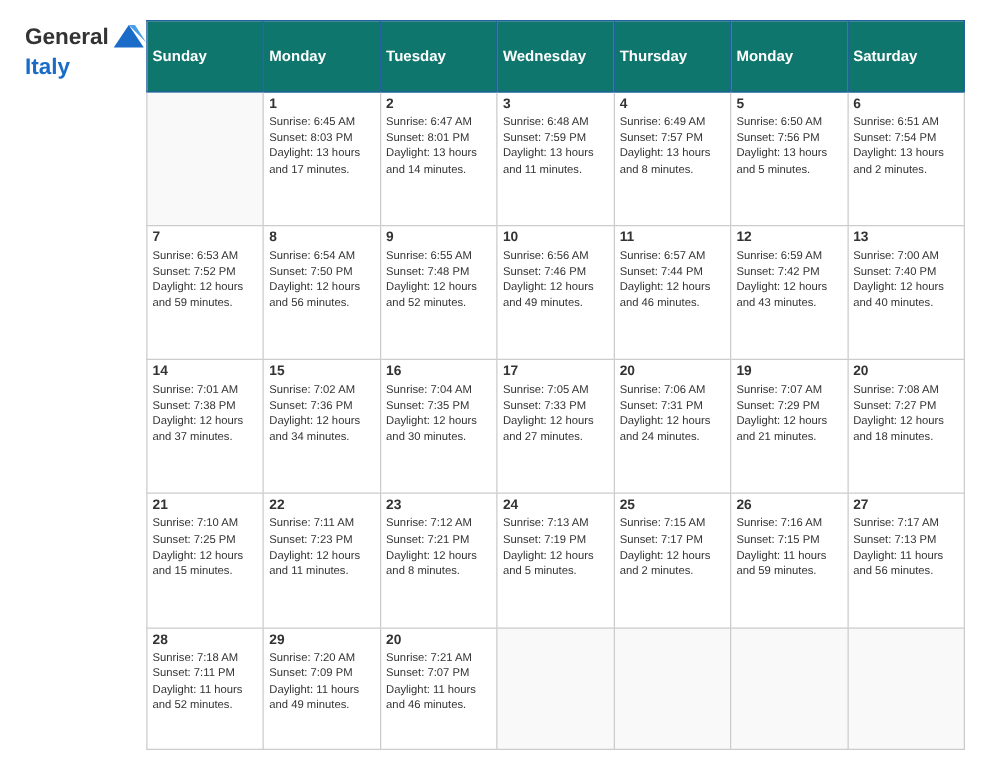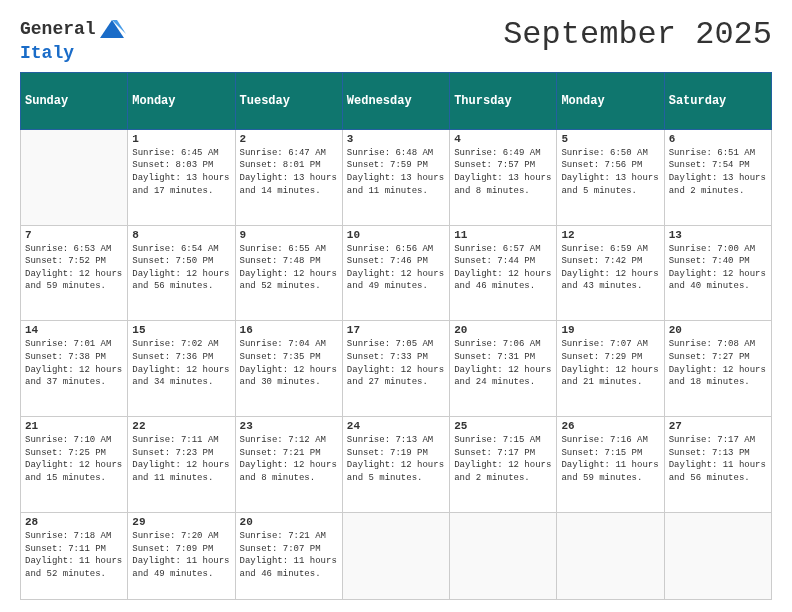--- a/index.html
+++ b/index.html
@@ -8,22 +8,21 @@
       height: 612px;
       font-family: Arial, sans-serif;
       background: #fff;
       overflow: hidden;
     }
     .page {
       width: 792px;
       height: 612px;
       padding: 16px 20px 12px 20px;
       display: flex;
-      flex-direction: column;
-      font-family: Liberation Mono, monospace;
+      flex-direction: row;
     }
     .header {
       display: flex;
       justify-content: space-between;
       align-items: flex-start;
       margin-bottom: 8px;
     }
     .logo {
       display: flex;
       align-items: center;
@@ -107,21 +106,20 @@
           <span class="logo-text logo-general">General</span>
           <svg class="logo-icon" viewBox="0 0 28 28">
             <polygon points="14,4 26,22 2,22" fill="#1a6cc8"></polygon>
             <polygon points="19,4 28,18 14,4" fill="#4a9de8"></polygon>
           </svg>
         </div>
         <span class="logo-text logo-blue">Italy</span>
       </div>
     </div>
     <div class="title-section">
-      <div class="month-title">September 2025</div>
     </div>
   </div>
 
   <table class="calendar">
     <thead>
       <tr>
       <th>Sunday</th>
           <th>Monday</th>
           <th>Tuesday</th>
           <th>Wednesday</th>

